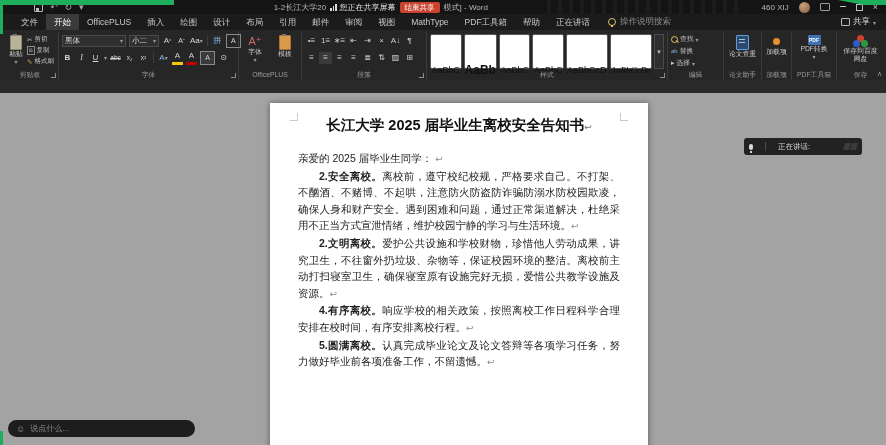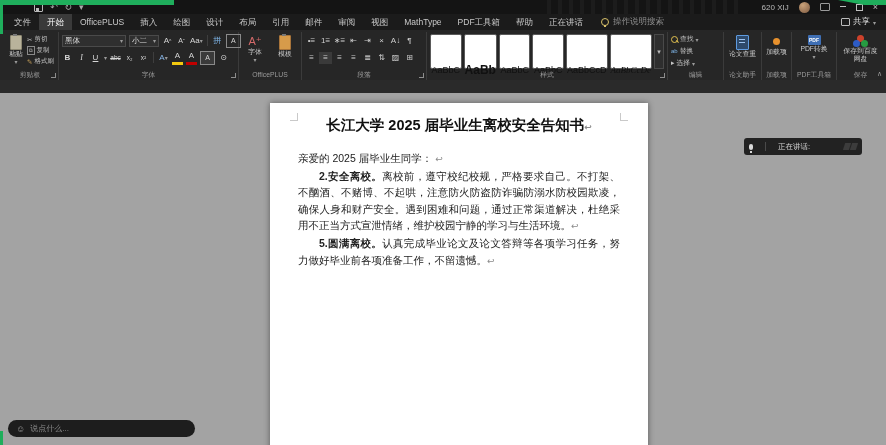--- a/index.html
+++ b/index.html
@@ -27,21 +27,21 @@
   .sigbars i{display:block;width:1.5px;background:#ddd;}
   .end-share{background:#c9432e;color:#fff;border-radius:2px;padding:1px 5px;font-size:7.5px;line-height:9px;cursor:default;}
   .tb-right{margin-left:auto;display:flex;align-items:center;gap:10px;padding-right:8px;z-index:6;}
   .avatar{width:11px;height:11px;border-radius:50%;background:radial-gradient(circle at 35% 30%,#caa27a,#7d5a41);}
   .wc{font-size:9px;color:#c0c0c0;line-height:10px;}
   .icon-restore{width:5px;height:5px;border:1px solid #c0c0c0;display:inline-block;}
   .icon-min{width:6px;height:1px;background:#c0c0c0;display:inline-block;margin-bottom:2px;}
   .icon-pane{width:8px;height:6px;border:1px solid #9a9a9a;display:inline-block;border-radius:1px;}
   
   .tabsrow{height:16px;background:#1b1b1b;display:flex;align-items:center;color:#c9c9c9;
-           font-size:8.5px;padding-left:6px;position:relative;z-index:5;}
+           font-size:8.5px;padding-left:13px;position:relative;z-index:5;}
   .tab{padding:0 8px;height:16px;line-height:16px;cursor:default;white-space:nowrap;}
   .tab.active{background:#3a3a3a;color:#fff;}
   .tellme{display:flex;align-items:center;gap:4px;color:#8f8f8f;margin-left:10px;}
   .bulb{width:6px;height:6px;border-radius:50%;border:1px solid #d9c26a;position:relative;}
   .bulb::after{content:"";position:absolute;left:2px;top:6px;width:2px;height:2px;background:#d9c26a;}
   .sharebtn{margin-left:auto;margin-right:10px;display:flex;align-items:center;gap:3px;color:#ddd;}
   .icon-sharebox{width:7px;height:6px;border:1px solid #bbb;border-radius:1px;position:relative;}
   
   .ribbon{height:48px;background:#262626;display:flex;align-items:stretch;padding:2px 0 0 2px;
           position:relative;z-index:5;color:#cfcfcf;}
@@ -129,22 +129,35 @@
 <div class="gframe g-topright"></div>
 
 <div class="titlebar">
   <div class="tb-art"></div>
   <div class="qat">
     <span class="icon-save"></span>
     <span class="glyph">↶</span>
     <span class="glyph">↻</span>
     <span class="glyph">▾</span>
   </div>
+  <div class="tb-title">
+    <span>1-2长江大学20</span>
+    <span class="share-ind">
+      <span class="sigbars">
+          <i style="height:3px"></i>
+          <i style="height:5px"></i>
+          <i style="height:7px"></i>
+        </span>
+      <span>您正在共享屏幕</span>
+    </span>
+    <span class="end-share">结束共享</span>
+    <span>模式] - Word</span>
+  </div>
   <div class="tb-right">
-    <span>620 XIJ</span>
+    <span>460 XIJ</span>
     <span class="avatar"></span>
     <span class="icon-pane"></span>
     <span class="icon-min"></span>
     <span class="icon-restore"></span>
     <span class="wc">×</span>
   </div>
 </div>
 
 <div class="tabsrow">
   <span class="tab">文件</span>
@@ -404,22 +417,24 @@
     <span class="cropmark cm-l"></span>
     <span class="cropmark cm-r"></span>
 
     <p class="doc-title"><span>长江大学 2025 届毕业生离校安全告知书</span><span class="pmark">↩</span></p>
 
     <p class="para"><span>亲爱的 2025 届毕业生同学：</span> <span class="pmark">↩</span></p>
 
 
     <p class="para ind"><span class="lead">2.安全离校。</span><span>离校前，遵守校纪校规，严格要求自己。不打架、不酗酒、不赌博、不起哄，注意防火防盗防诈骗防溺水防校园欺凌，确保人身和财产安全。遇到困难和问题，通过正常渠道解决，杜绝采用不正当方式宣泄情绪，维护校园宁静的学习与生活环境。</span><span class="pmark">↩</span></p>
 
-
-
+    <p class="para ind"><span class="lead">2.文明离校。</span><span>爱护公共设施和学校财物，珍惜他人劳动成果，讲究卫生，不往窗外扔垃圾、杂物等，保证校园环境的整洁。离校前主动打扫寝室卫生，确保寝室原有设施完好无损，爱惜公共教学设施及资源。</span><span class="pmark">↩</span></p>
+
+
+    <p class="para ind"><span class="lead">4.有序离校。</span><span>响应学校的相关政策，按照离校工作日程科学合理安排在校时间，有序安排离校行程。</span><span class="pmark">↩</span></p>
 
     <p class="para ind"><span class="lead">5.圆满离校。</span><span>认真完成毕业论文及论文答辩等各项学习任务，努力做好毕业前各项准备工作，不留遗憾。</span><span class="pmark">↩</span></p>
   </div>
 </div>
 
 <div class="speaking">
   <span class="micicon"></span>
   <span class="mic-div"></span>
   <span>正在讲话:</span>
   <span class="sp-logo">

